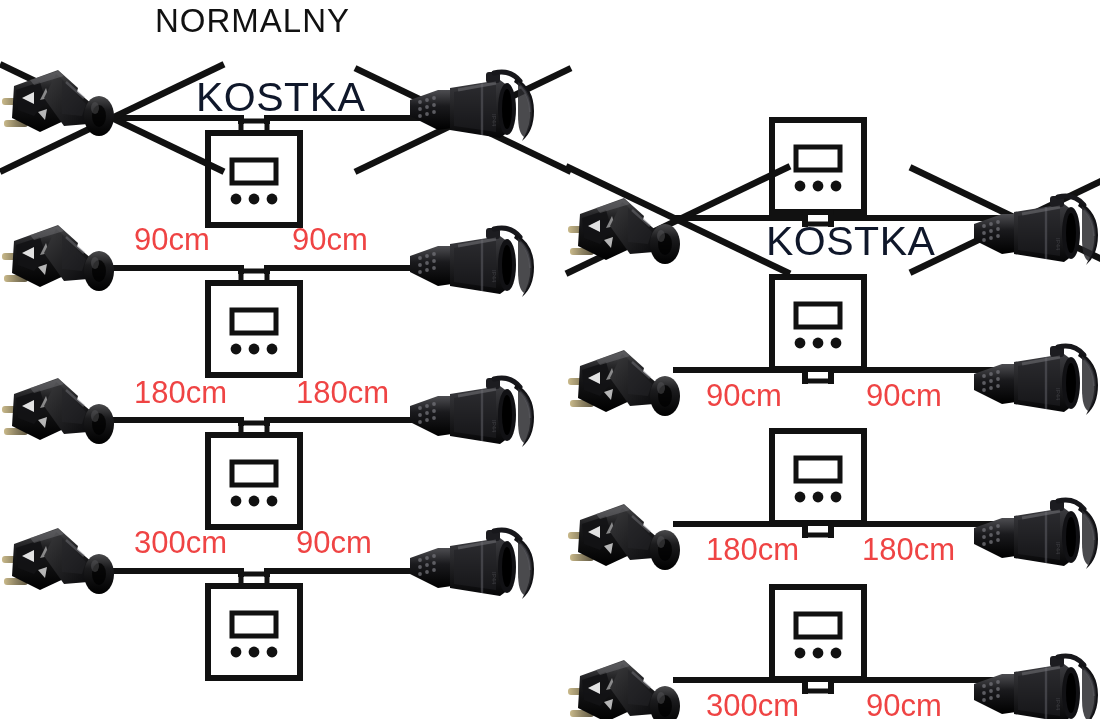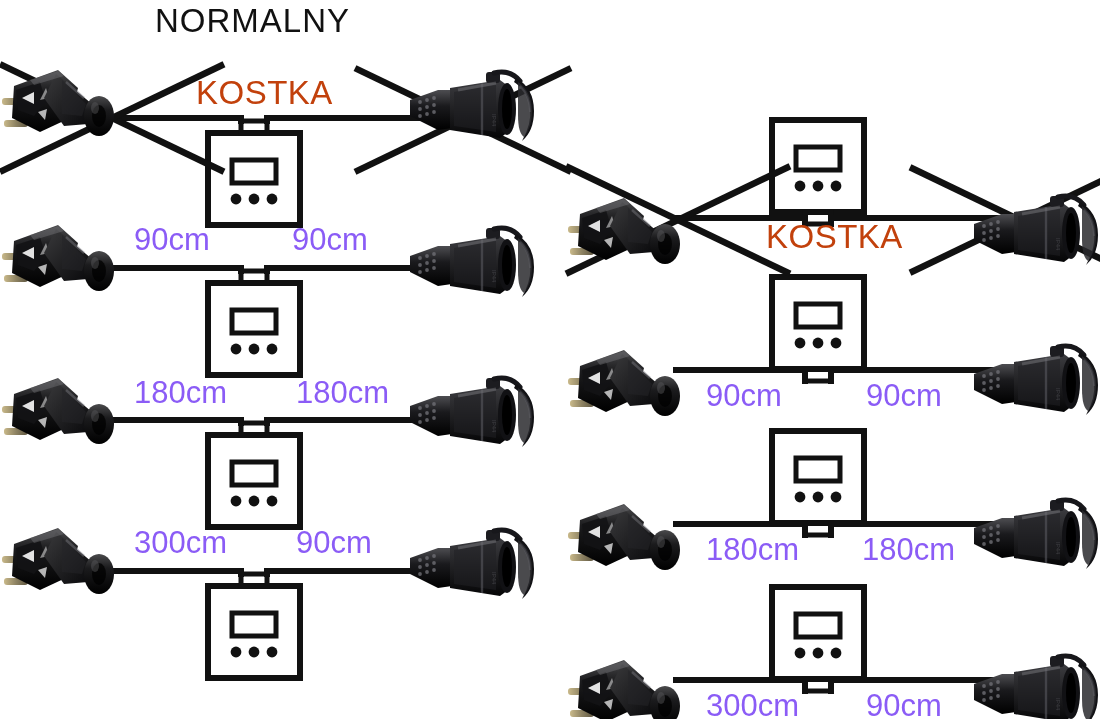--- a/index.html
+++ b/index.html
@@ -1,21 +1,21 @@
 <!DOCTYPE html>
 <html><head>
 <meta charset="utf-8">
 <style>
   html,body{margin:0;padding:0;background:#ffffff;}
   body{width:1100px;height:719px;overflow:hidden;
        font-family:"Liberation Sans","DejaVu Sans",sans-serif;color:#111;}
   #stage{position:relative;width:1100px;height:519px;background:#fff;}
   .col-title{position:absolute;font-size:33px;letter-spacing:1px;font-weight:400;color:#111;white-space:nowrap;}
-  .kostka-label{position:absolute;font-size:33px;letter-spacing:.5px;color:#c2410c;white-space:nowrap;}
-  .len-label{position:absolute;font-size:31px;color:#8b5cf6;white-space:nowrap;}
+  .kostka-label{position:absolute;font-size:41px;letter-spacing:.5px;color:#0f172a;white-space:nowrap;}
+  .len-label{position:absolute;font-size:31px;color:#ef4444;white-space:nowrap;}
   svg.layer{position:absolute;left:0;top:0;width:1100px;height:719px;pointer-events:none;}
   .plug, .sock{position:absolute;}
   .plug svg,.sock svg{display:block;}
 </style>
 </head>
 <body>
 
 <div id="stage">
 
   <svg class="layer" id="vec" viewBox="0 0 1100 719">

